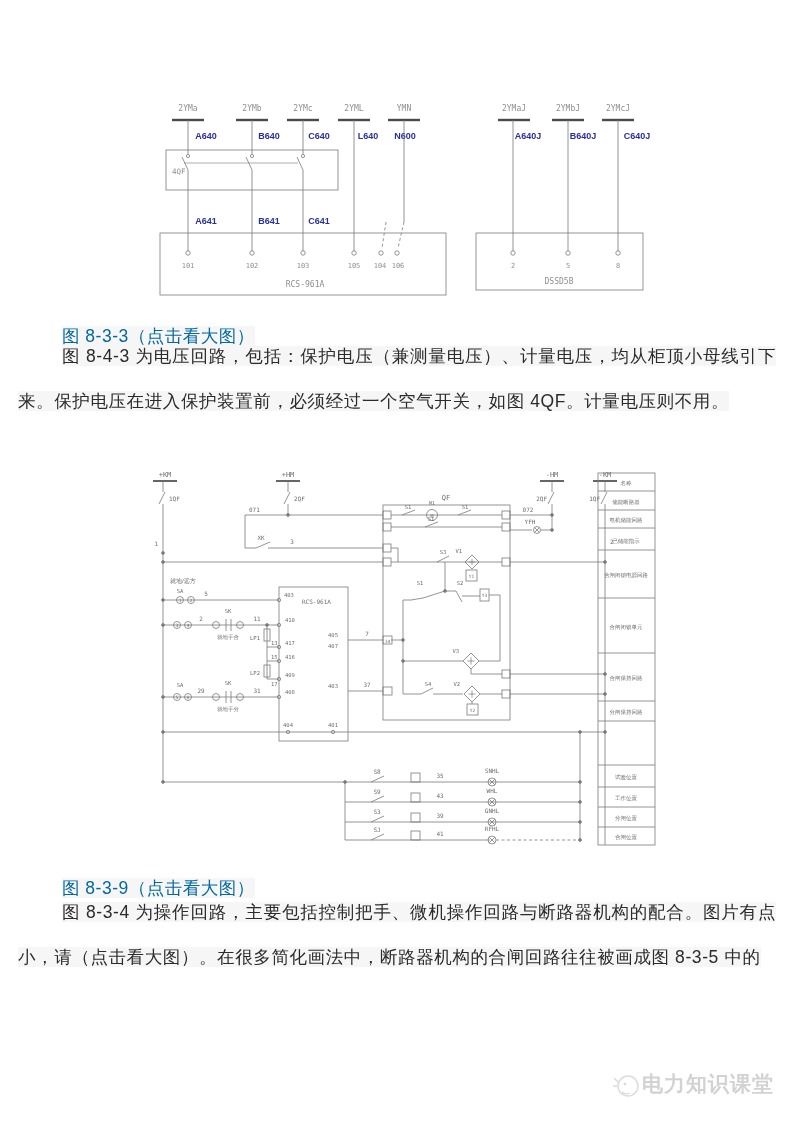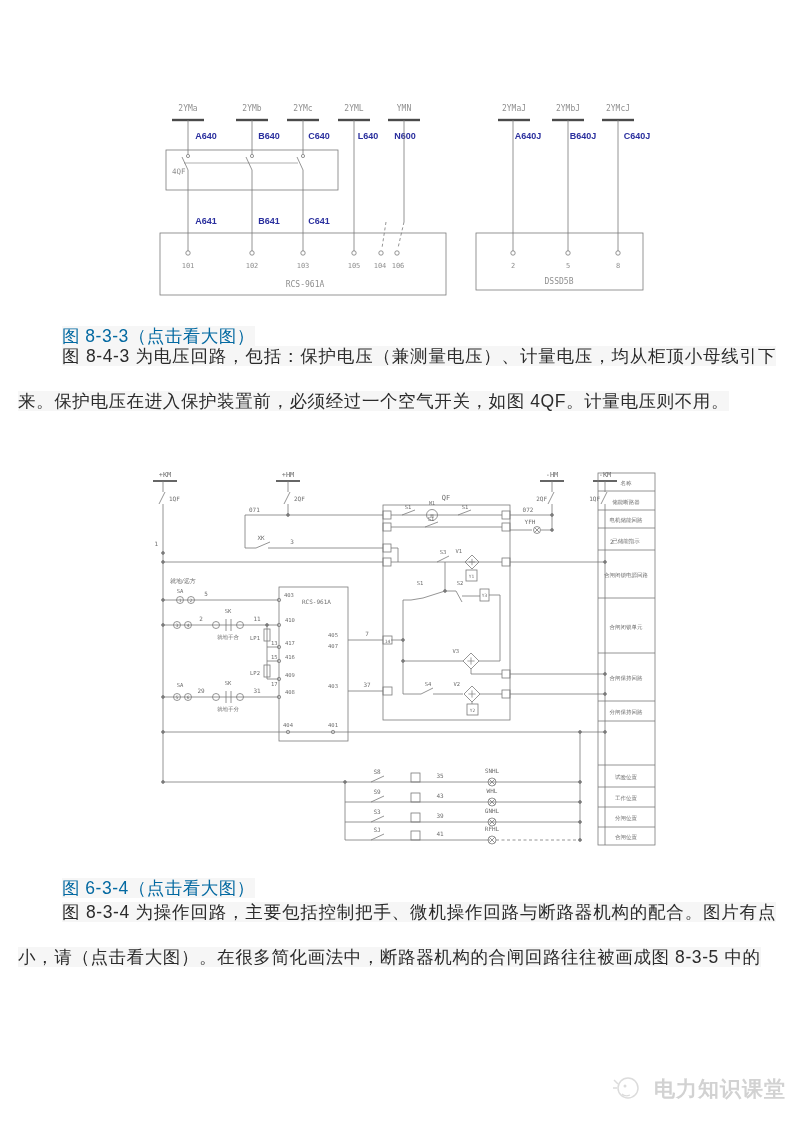--- a/index.html
+++ b/index.html
@@ -3,21 +3,21 @@
 <meta charset="utf-8">
 <style>
 html,body{margin:0;padding:0}
 body{width:794px;height:1123px;background:#ffffff;position:relative;overflow:hidden;
  font-family:"Liberation Sans","DejaVu Sans",sans-serif;}
 .abs{position:absolute}
 .cap{font-size:17.5px;color:#0369a1;letter-spacing:.5px;white-space:nowrap}
 .para{font-size:17.5px;line-height:45px;color:#2b2b2b;width:758px;text-indent:44px;
  letter-spacing:.6px;margin:0;text-align:justify}
 .hl{background:#f6f6f6}
-.footer{display:flex;align-items:center;gap:12px}
+.footer{display:flex;gap:0}
 .brand{font-size:21px;font-weight:bold;color:#d2d2d2;text-shadow:1px 1px 0 #ffffff;letter-spacing:1px}
 svg text{font-family:"DejaVu Sans Mono","Liberation Mono",monospace}
 svg text.cn{font-family:"Liberation Sans","DejaVu Sans",sans-serif}
 </style>
 </head>
 <body>
 
 <div class="abs" style="left:148px;top:90px">
   <svg width="540" height="215" viewBox="0 0 540 215">
       <text x="40" y="21" font-size="8" fill="#8f8f8f" text-anchor="middle">2YMa</text>
@@ -395,21 +395,21 @@
       </g>
       <line x1="440" y1="267" x2="440" y2="375" stroke="#7a7a7a" stroke-width="0.8"></line>
       <circle cx="440" cy="317" r="1.4" fill="#7a7a7a" stroke="#7a7a7a" stroke-width="0.8"></circle>
       <circle cx="440" cy="337" r="1.4" fill="#7a7a7a" stroke="#7a7a7a" stroke-width="0.8"></circle>
       <circle cx="440" cy="357" r="1.4" fill="#7a7a7a" stroke="#7a7a7a" stroke-width="0.8"></circle>
       <circle cx="440" cy="375" r="1.4" fill="#7a7a7a" stroke="#7a7a7a" stroke-width="0.8"></circle>
     </svg>
 </div>
 
 <div class="abs cap" style="left:62px;top:876px">
-  <span class="hl">图 6-3-4（点击看大图）</span>
+  <span class="hl">图 8-3-9（点击看大图）</span>
 </div>
 
 <p class="abs para" style="left:18px;top:890px">
   <span class="hl">图 8-3-4 为操作回路，主要包括控制把手、微机操作回路与断路器机构的配合。图片有点小，请（点击看大图）。在很多简化画法中，断路器机构的合闸回路往往被画成图 8-3-5 中的</span>
 </p>
 
 <div class="abs footer" style="left:608px;top:1070px;width:180px;height:38px">
   <span>
     <svg width="34" height="30" viewBox="0 0 34 30">
       <circle cx="20" cy="16" r="10" fill="none" stroke="#dcdcdc" stroke-width="1.5"></circle>

